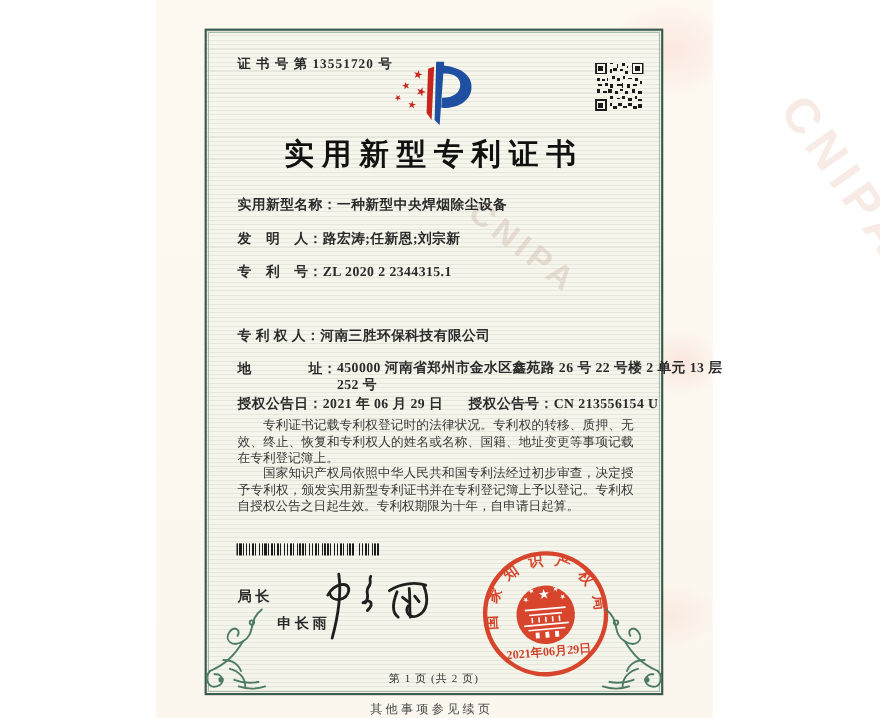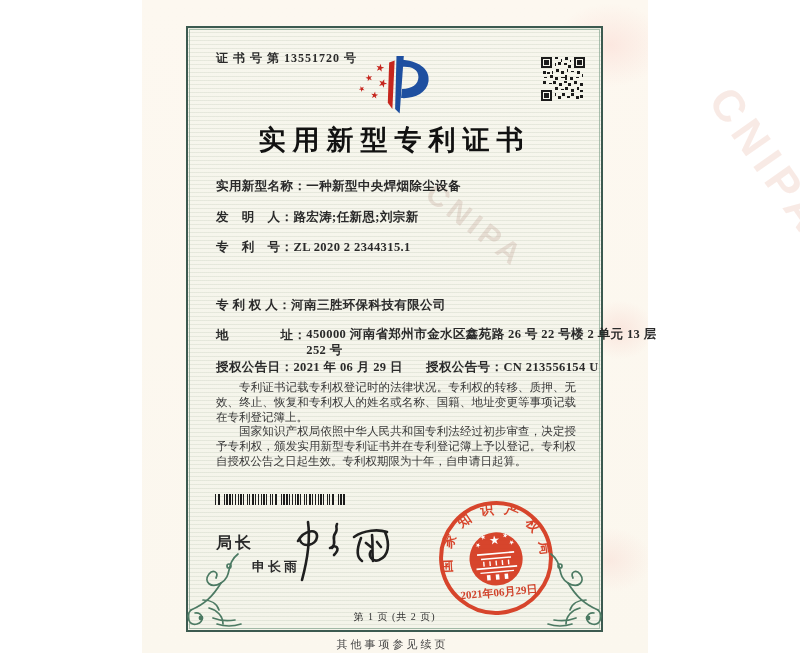--- a/index.html
+++ b/index.html
@@ -32,21 +32,21 @@
   .addr-val{display:inline-block;vertical-align:top;white-space:pre;line-height:15.5px;}
   .paras{position:absolute;left:28px;top:352px;width:360px;font-size:11.5px;
     line-height:14.8px;color:#383838;text-align:justify;font-weight:500;}
   .paras p{margin:0;text-indent:2em;}
   .barcode{position:absolute;left:27px;top:466px;width:131px;height:11px;
     background-image:repeating-linear-gradient(90deg,
       #1c1c1c 0 1.2px, transparent 1.2px 2.6px,
       #1c1c1c 2.6px 4.6px, transparent 4.6px 5.6px,
       #1c1c1c 5.6px 6.4px, transparent 6.4px 9px,
       #1c1c1c 9px 10px, transparent 10px 11.4px);}
-  .director-label{position:absolute;left:28px;top:505px;font-size:16px;
+  .director-label{position:absolute;left:28px;top:505px;font-size:13px;
     font-weight:700;letter-spacing:3px;}
   .director-name{position:absolute;left:28px;top:530px;font-size:13px;
     font-weight:700;letter-spacing:3px;padding-left:36px;}
   .signature{position:absolute;left:96px;top:482px;width:124px;height:80px;}
   .seal{position:absolute;left:246px;top:468px;width:124px;height:124px;opacity:.95;}
   .page-info{position:absolute;left:0;right:0;top:582px;text-align:center;
     font-size:10px;letter-spacing:1px;color:#333;white-space:pre;}
   .ornament{position:absolute;width:60px;height:80px;top:524px;}
   .ornament.left{left:-5px;}
   .ornament.right{right:-5px;transform:scaleX(-1);}

